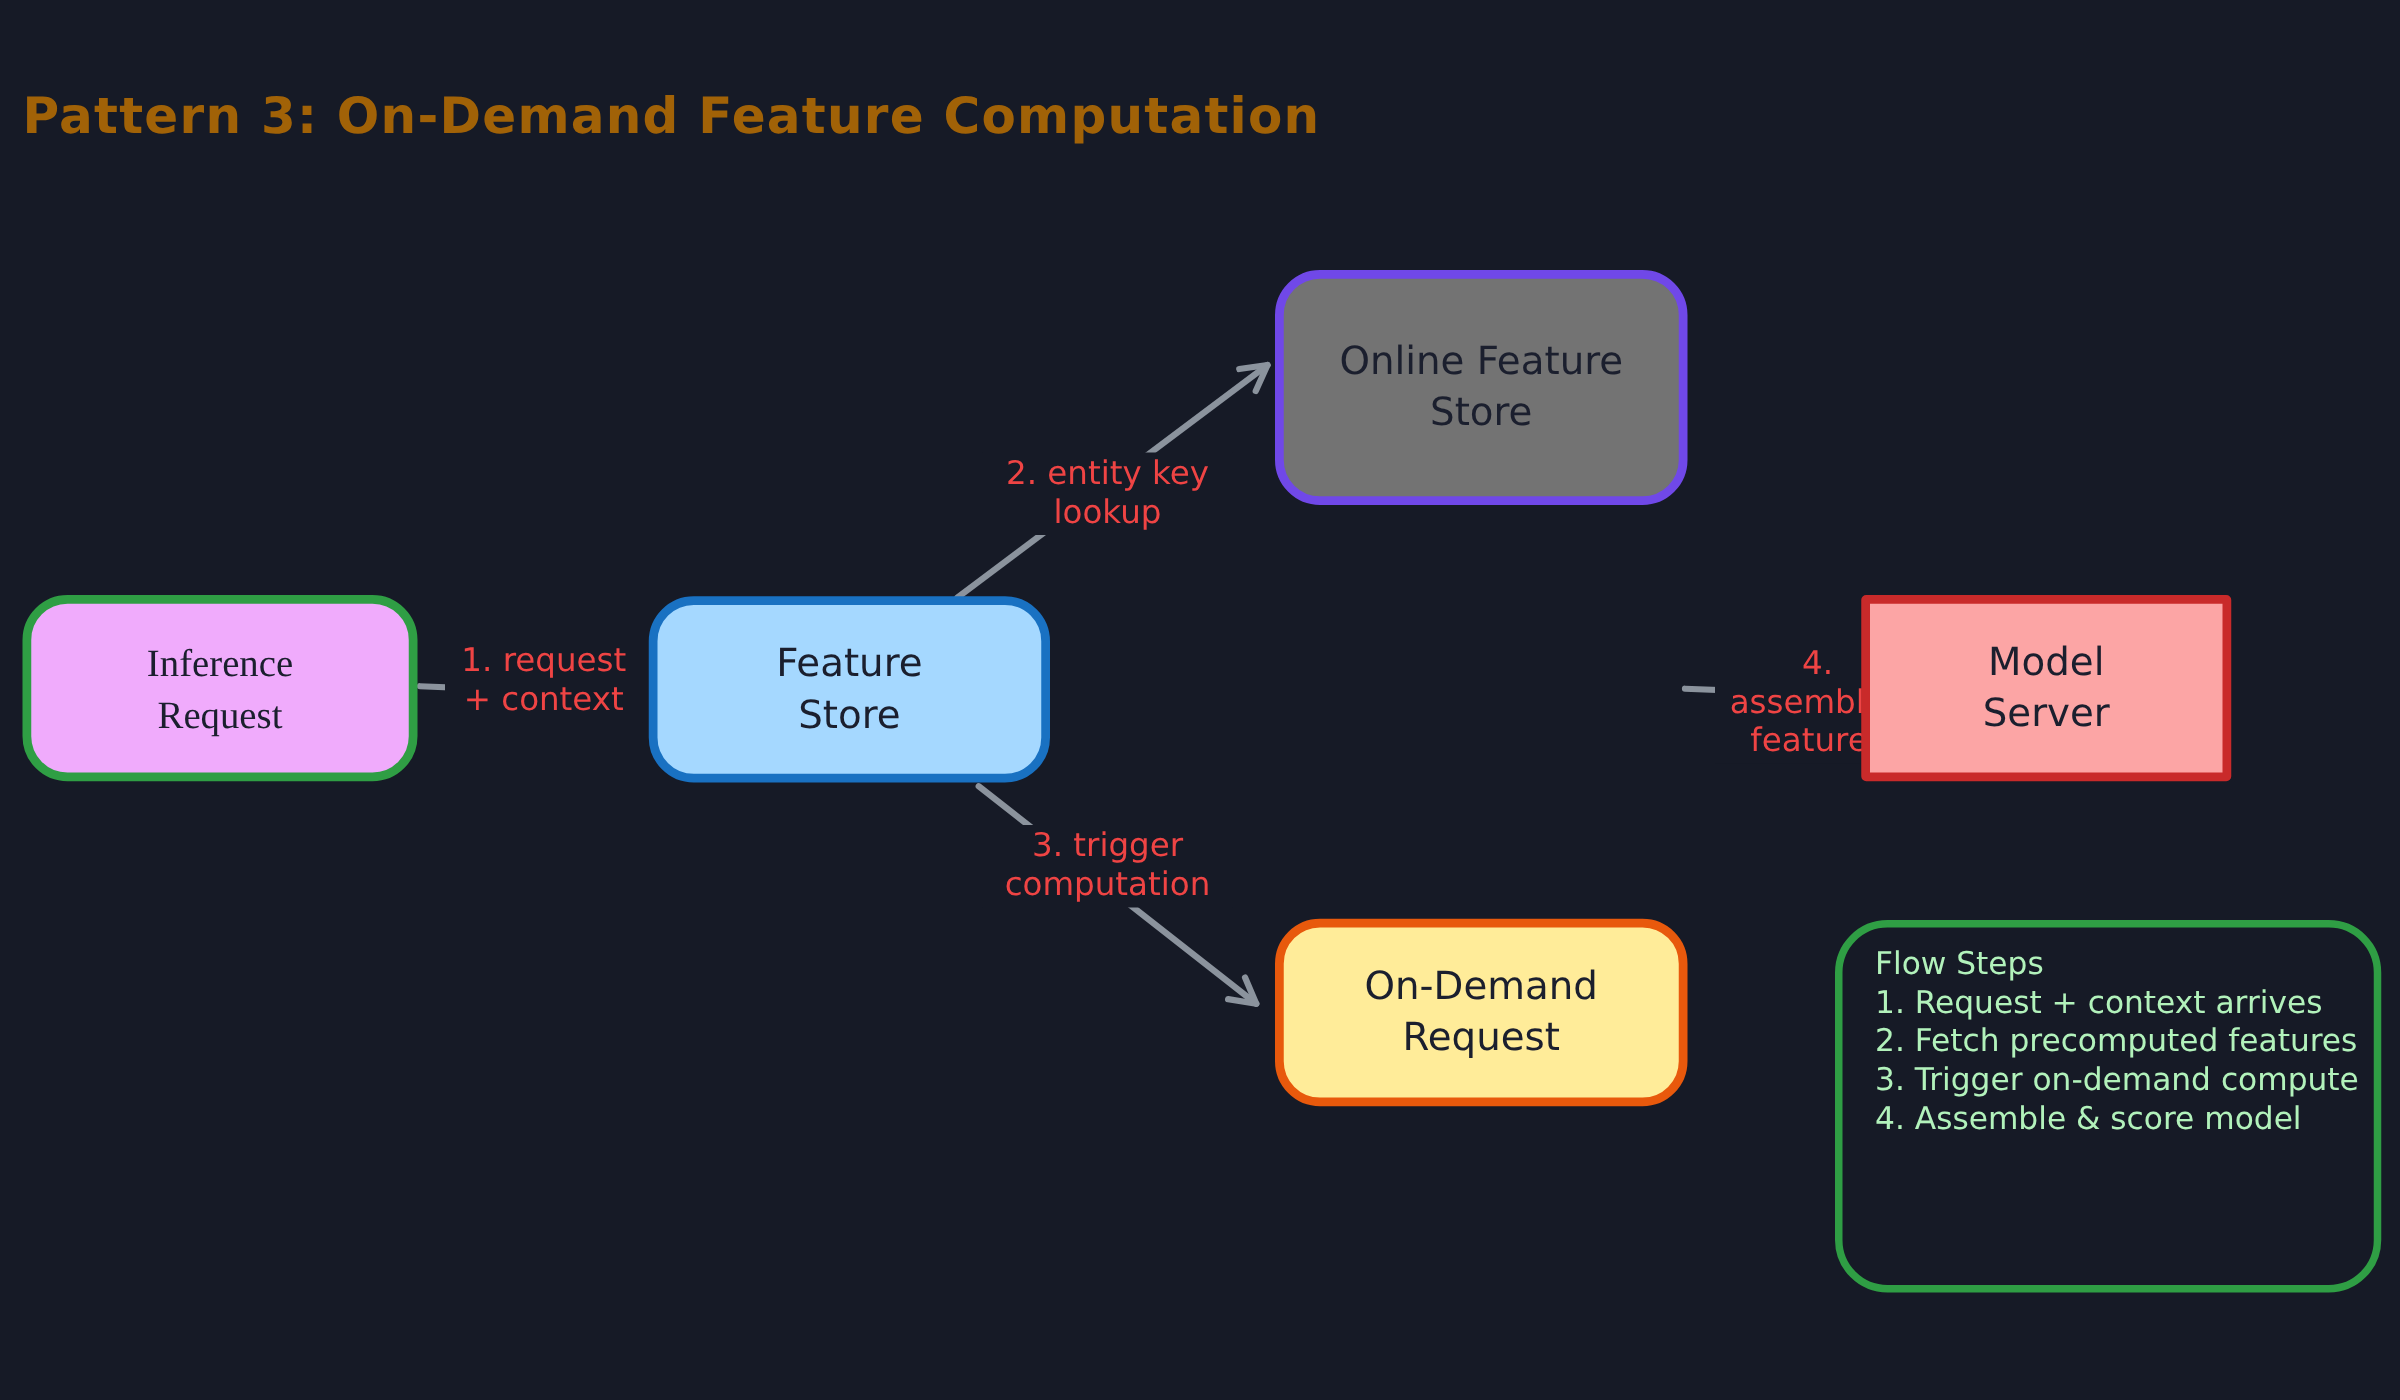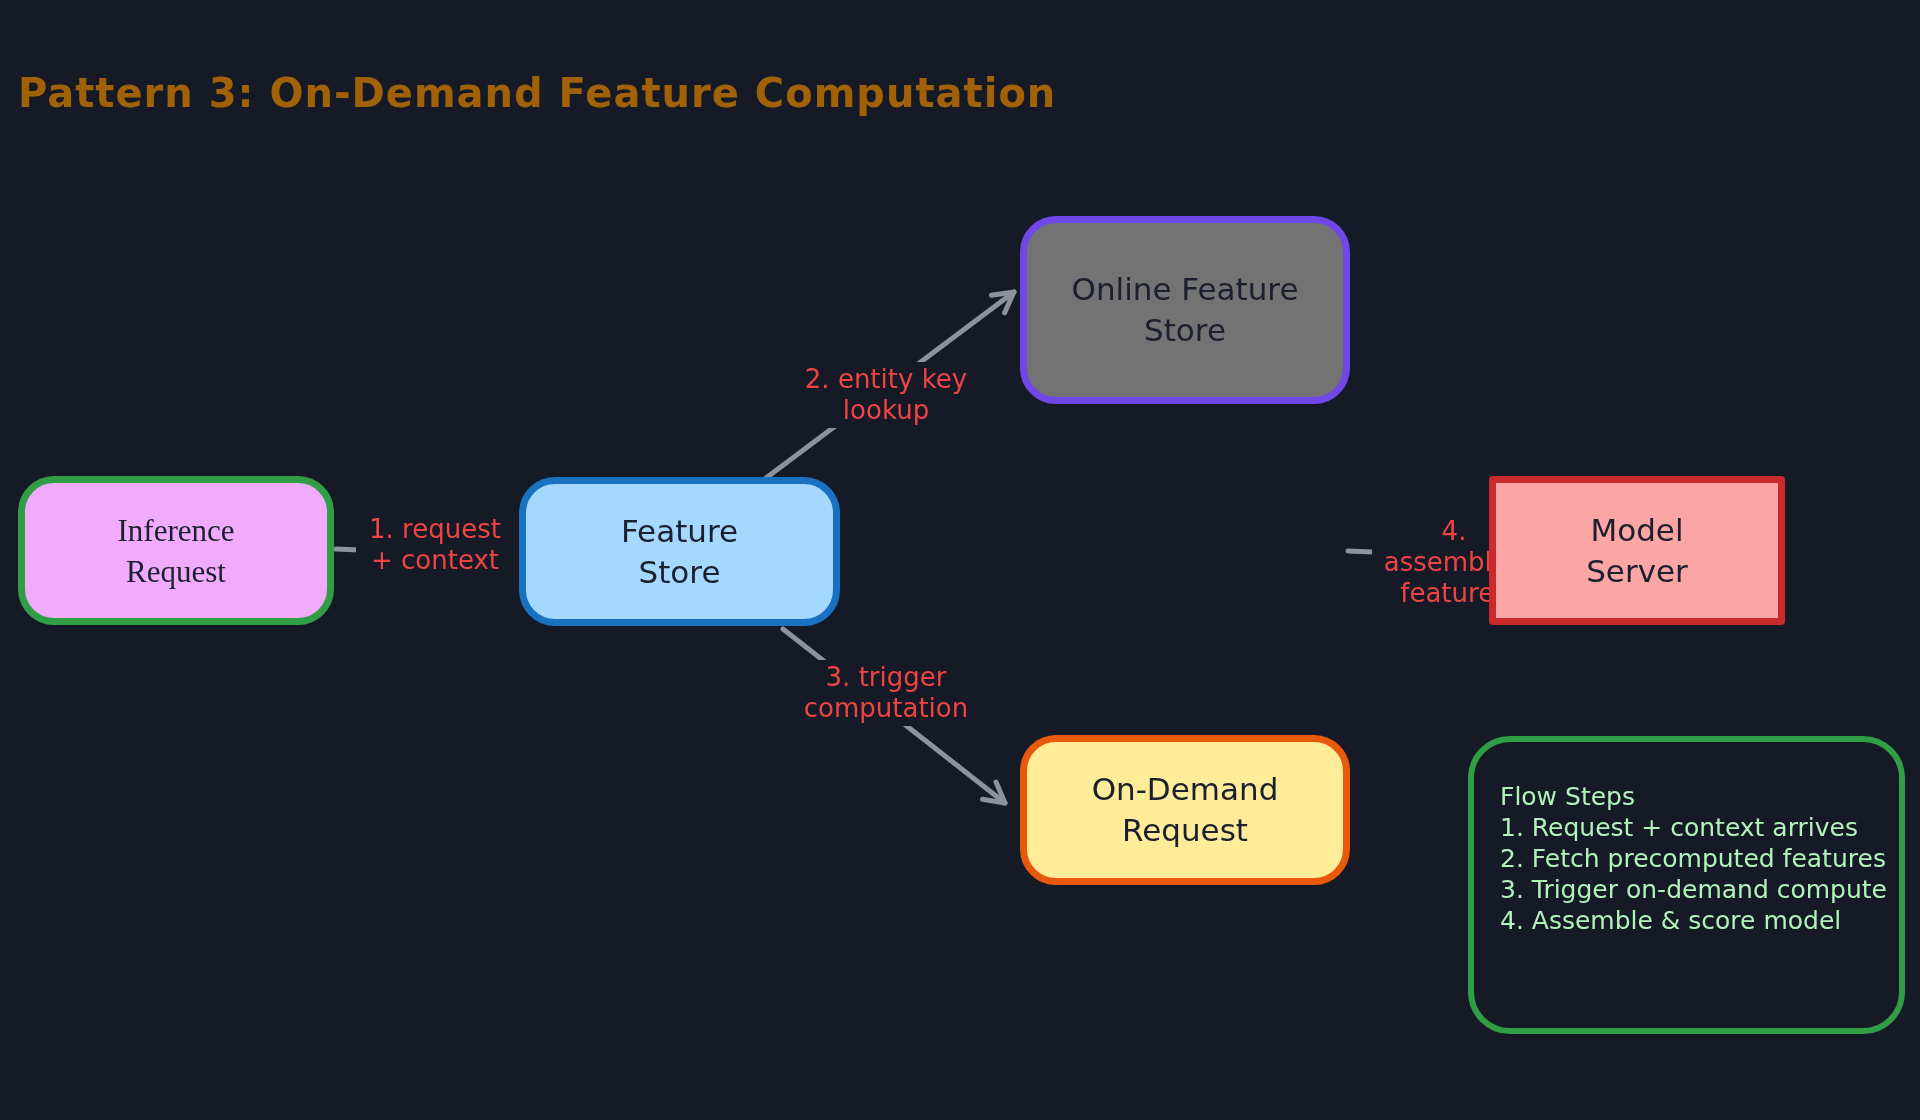--- a/index.html
+++ b/index.html
@@ -80,21 +80,21 @@
   #edge-label-3 { left: 786px;  top: 660px;  width: 188px; }
   #edge-label-4 { left: 1372px; top: 514px;  width: 152px; }
   .legend {
     position: absolute;
     left: 1468px; top: 736px;
     width: 437px; height: 298px;
     border: 6px solid #2f9e44;
     border-radius: 42px;
     box-sizing: border-box;
     color: #b2f2bb;
-    padding: 39px 24px 0 26px;
+    padding: 13px 24px 0 26px;
   }
   .legend .legend-title {
     font-size: 25px;
     line-height: 31px;
   }
   .legend .legend-item {
     font-size: 25px;
     line-height: 31px;
     white-space: pre;
   }

